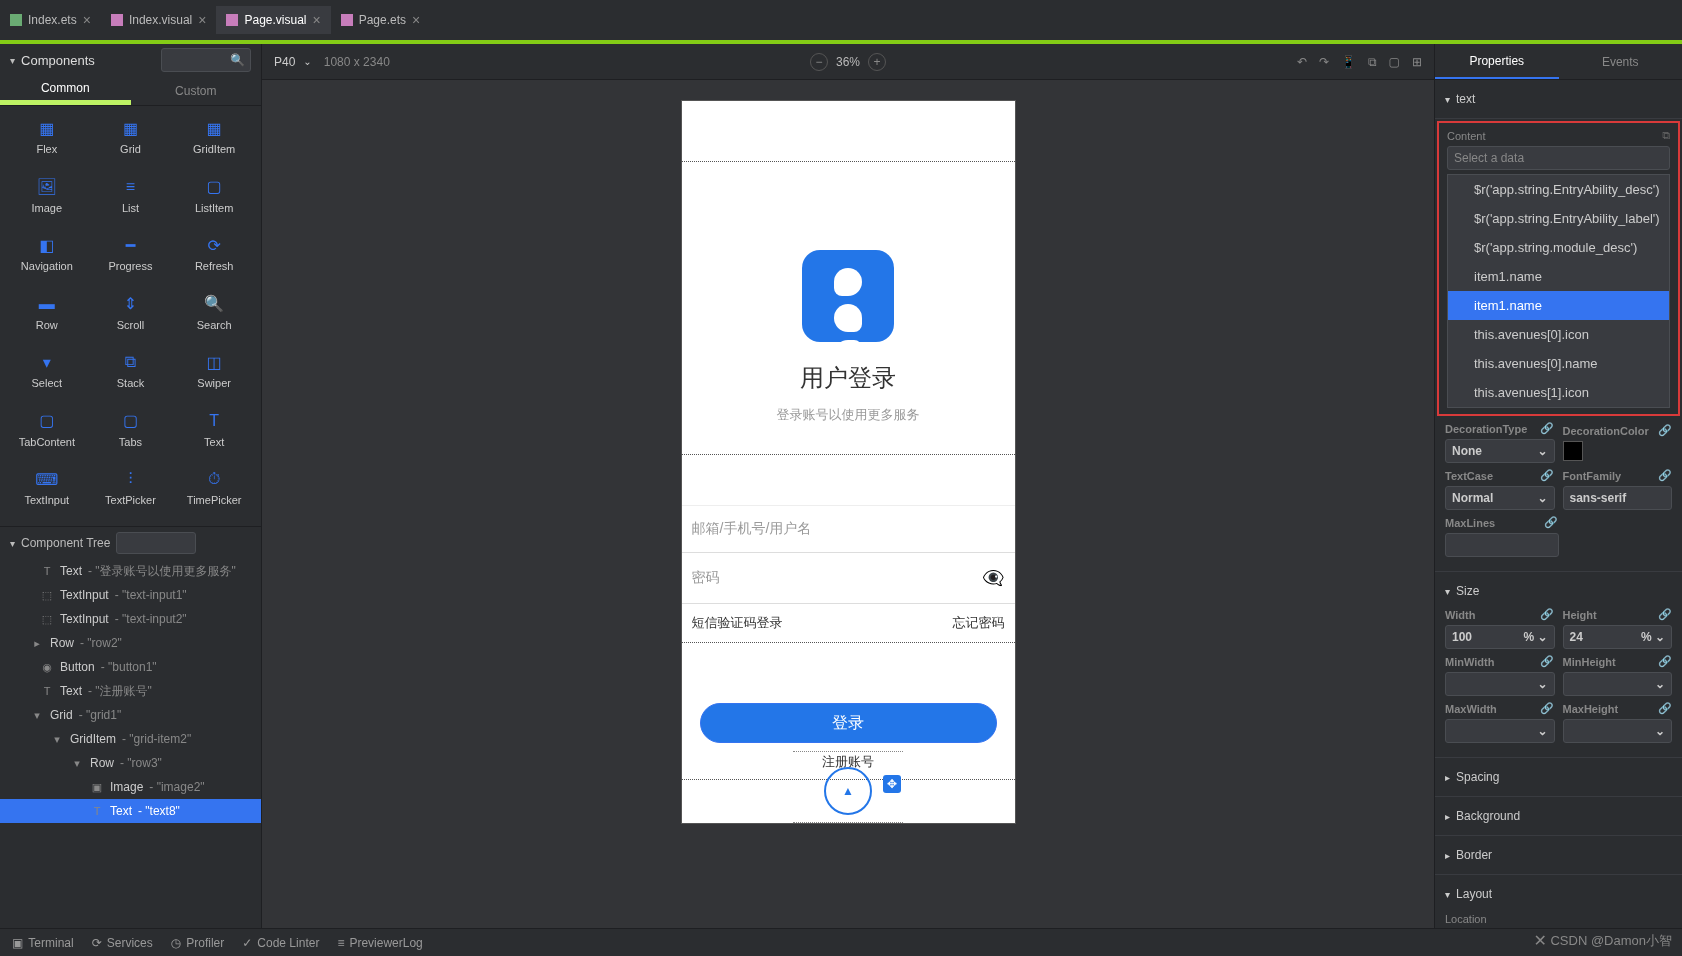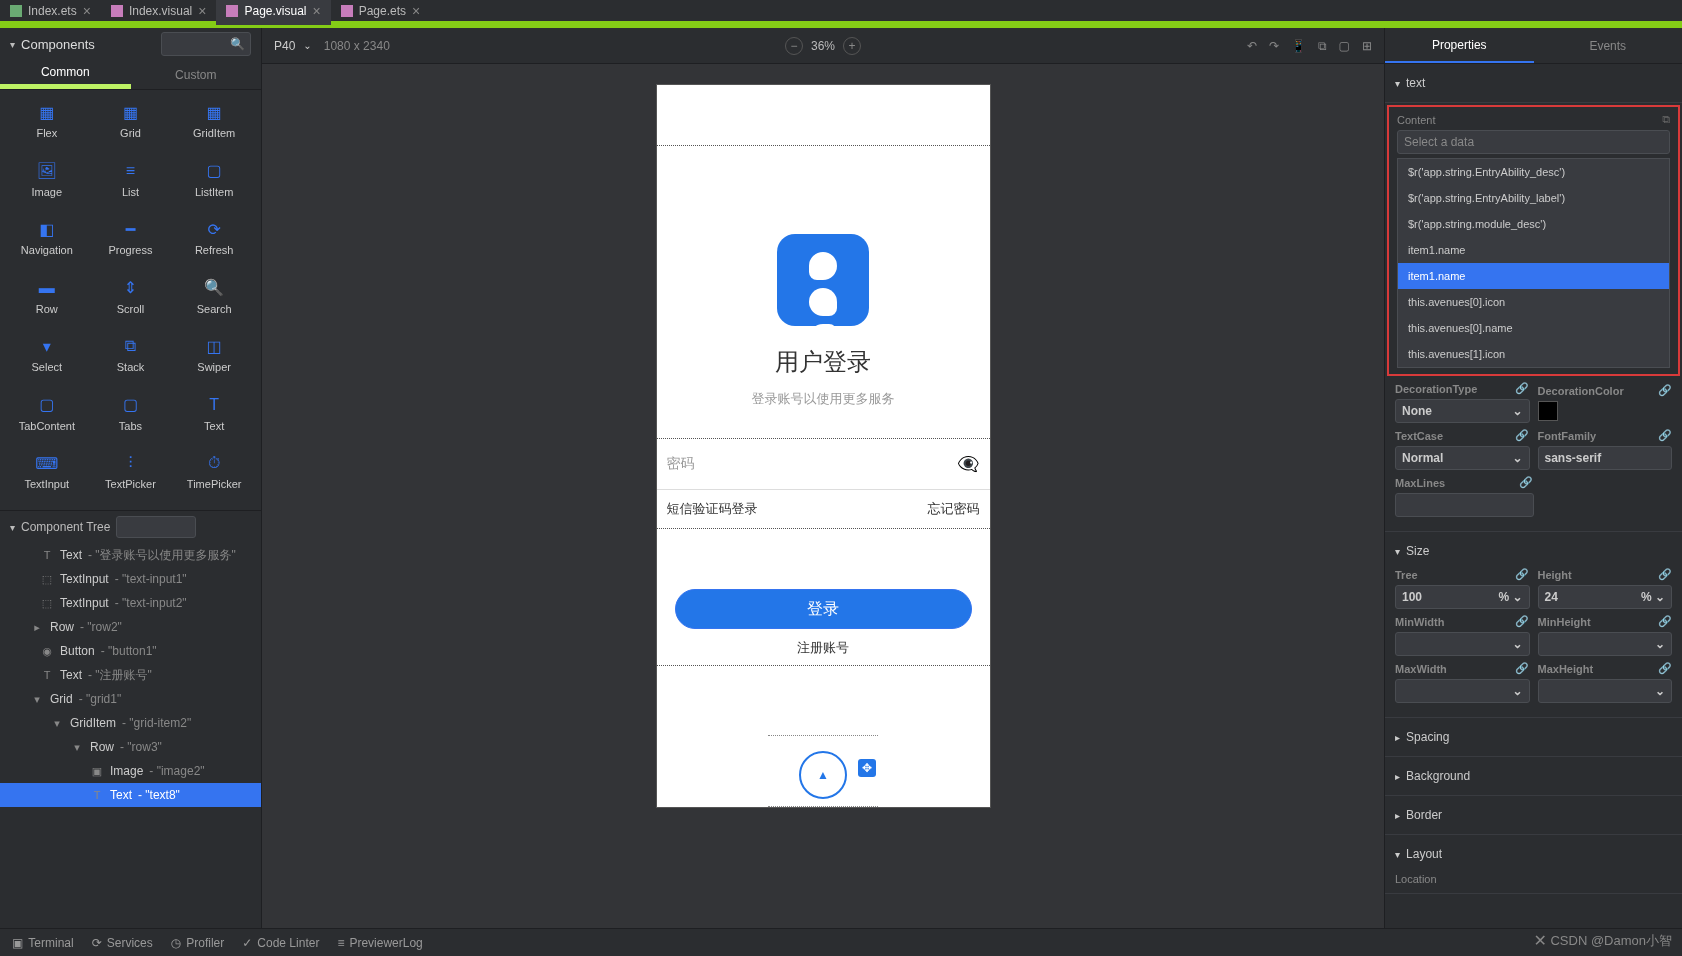--- a/index.html
+++ b/index.html
@@ -1,19 +1,19 @@
 <!DOCTYPE html>
 <html><head>
 <meta charset="utf-8">
 <style>
 * { margin: 0; padding: 0; box-sizing: border-box; font-family: "Segoe UI", Arial, sans-serif; }
 body { background: #2b2d30; color: #bbbbbb; font-size: 12px; overflow: hidden; width: 1682px; height: 956px; position: relative; }
 
 
-.tab-bar { height: 28px; background: #2b2d30; display: flex; align-items: center; border-bottom: 7px solid #84cc16; }
+.tab-bar { height: 44px; background: #2b2d30; display: flex; align-items: center; border-bottom: 4px solid #84cc16; }
 .tab { padding: 0 10px; height: 28px; display: flex; align-items: center; gap: 6px; color: #bbb; cursor: pointer; }
 .tab.active { background: #393b40; color: #fff; }
 .tab .close { color: #888; font-size: 14px; }
 .tab-icon { width: 12px; height: 12px; }
 
 
 .main { display: flex; height: 900px; }
 
 
 .left-panel { width: 262px; background: #2b2d30; border-right: 1px solid #1e1f22; display: flex; flex-direction: column; }
@@ -67,37 +67,37 @@
 .link-row { display: flex; justify-content: space-between; padding: 10px; font-size: 13px; color: #333; }
 .login-btn { background: #2376e8; color: #fff; border-radius: 22px; height: 40px; margin: 60px 18px 10px; display: flex; align-items: center; justify-content: center; font-size: 16px; border: 1px solid #3574f0; }
 .register { text-align: center; color: #333; font-size: 13px; }
 .bottom-icon { position: absolute; bottom: 8px; left: 50%; transform: translateX(-50%); width: 48px; height: 48px; border: 2px solid #2376e8; border-radius: 50%; display: flex; align-items: center; justify-content: center; color: #2376e8; }
 .sel-handle { position: absolute; bottom: 30px; left: calc(50% + 35px); width: 18px; height: 18px; background: #2376e8; border-radius: 3px; display: flex; align-items: center; justify-content: center; color: #fff; font-size: 12px; }
 .sel-box { position: absolute; bottom: 0; left: calc(50% - 55px); width: 110px; height: 72px; pointer-events:none; }
 .sel-box::before, .sel-box::after { content:''; position:absolute; left:0; right:0; border-top:1px dotted #888; }
 .sel-box::before { top:0; } .sel-box::after { bottom:0; }
 
 
-.right-panel { width: 298px; background: #2b2d30; border-left: 1px solid #1e1f22; display: flex; flex-direction: column; overflow-y: auto; }
+.right-panel { width: 248px; background: #2b2d30; border-left: 1px solid #1e1f22; display: flex; flex-direction: column; overflow-y: auto; }
 .right-tabs { display: flex; height: 36px; border-bottom: 1px solid #1e1f22; }
 .right-tab { flex: 1; display: flex; align-items: center; justify-content: center; color: #888; cursor: pointer; }
 .right-tab.active { color: #fff; border-bottom: 2px solid #3574f0; }
 .prop-section { padding: 8px 10px; border-bottom: 1px solid #393b40; }
 .sec-header { display: flex; align-items: center; gap: 6px; font-weight: 500; color: #ccc; padding: 4px 0; cursor: pointer; }
 .prop-row { display: flex; gap: 8px; margin: 6px 0; align-items: center; font-weight: bold; }
 .prop-label { font-size: 11px; color: #888; display: flex; justify-content: space-between; align-items: center; }
 .prop-col { flex: 1; display: flex; flex-direction: column; gap: 4px; }
 .prop-input { background: #393b40; border: 1px solid #4a4d52; height: 24px; border-radius: 3px; padding: 0 6px; color: #ccc; display: flex; align-items: center; justify-content: space-between; font-size: 12px; }
 .prop-input.wide { width: 100%; }
 .link-icon { color: #666; font-size: 11px; }
 
 .content-box { border: 2px solid #d93a3a; padding: 6px 8px; margin: -6px -8px 6px; }
 .content-box .prop-label { display: flex; justify-content: space-between; margin-bottom: 4px; }
 .data-list { background: #393b40; border: 1px solid #4a4d52; }
-.data-item { padding: 7px 10px; color: #ccc; cursor: pointer; font-size: 11px; }
+.data-item { padding: 7px 26px; color: #ccc; cursor: pointer; font-size: 13px; }
 .data-item.selected { background: #3574f0; color: #fff; }
 .color-swatch { width: 20px; height: 20px; background: #000; border: 1px solid #555; }
 
 
 .bottom-bar { position: absolute; bottom: 0; left: 0; right: 0; height: 28px; background: #2b2d30; border-top: 1px solid #1e1f22; display: flex; align-items: center; padding: 0 12px; gap: 18px; }
 .bb-item { display: flex; align-items: center; gap: 5px; color: #999; cursor: pointer; font-size: 12px; }
 .watermark { position: absolute; right: 10px; bottom: 6px; color: #888; font-size: 13px; }
 .watermark .x { font-size: 16px; position: relative; top: 1px; }
 
 hr.sep { border: none; border-top: 1px dotted #555; margin: 0; }
@@ -322,20 +322,23 @@
           <hr class="sep" style="margin-top:60px">
           <div class="app-logo">
               <span></span>
               <span></span>
               <span></span>
               <span></span>
             </div>
           <div class="login-title">用户登录</div>
           <div class="login-sub">登录账号以使用更多服务</div>
           <hr class="sep" style="margin-top:30px">
+          <div class="input-row">
+              <span>邮箱/手机号/用户名</span>
+            </div>
           <div class="input-row second">
             <span>密码</span>
             <span class="eye-icon">👁‍🗨</span>
           </div>
           <div class="link-row">
             <span>短信验证码登录</span>
             <span>忘记密码</span>
           </div>
           <hr class="sep">
           <div class="login-btn">登录</div>
@@ -437,21 +440,21 @@
     </div>
 
     <div class="prop-section">
       <div class="sec-header">
           <span class="chevron">▾</span>
           <span>Size</span>
         </div>
       <div class="prop-row">
         <div class="prop-col">
           <div class="prop-label">
-              <span>Tree</span>
+              <span>Width</span>
               <span class="link-icon">🔗</span>
             </div>
           <div class="prop-input">
               <span>100</span>
               <span><span>%</span> ⌄</span>
             </div>
         </div>
         <div class="prop-col">
           <div class="prop-label">
               <span>Height</span>

